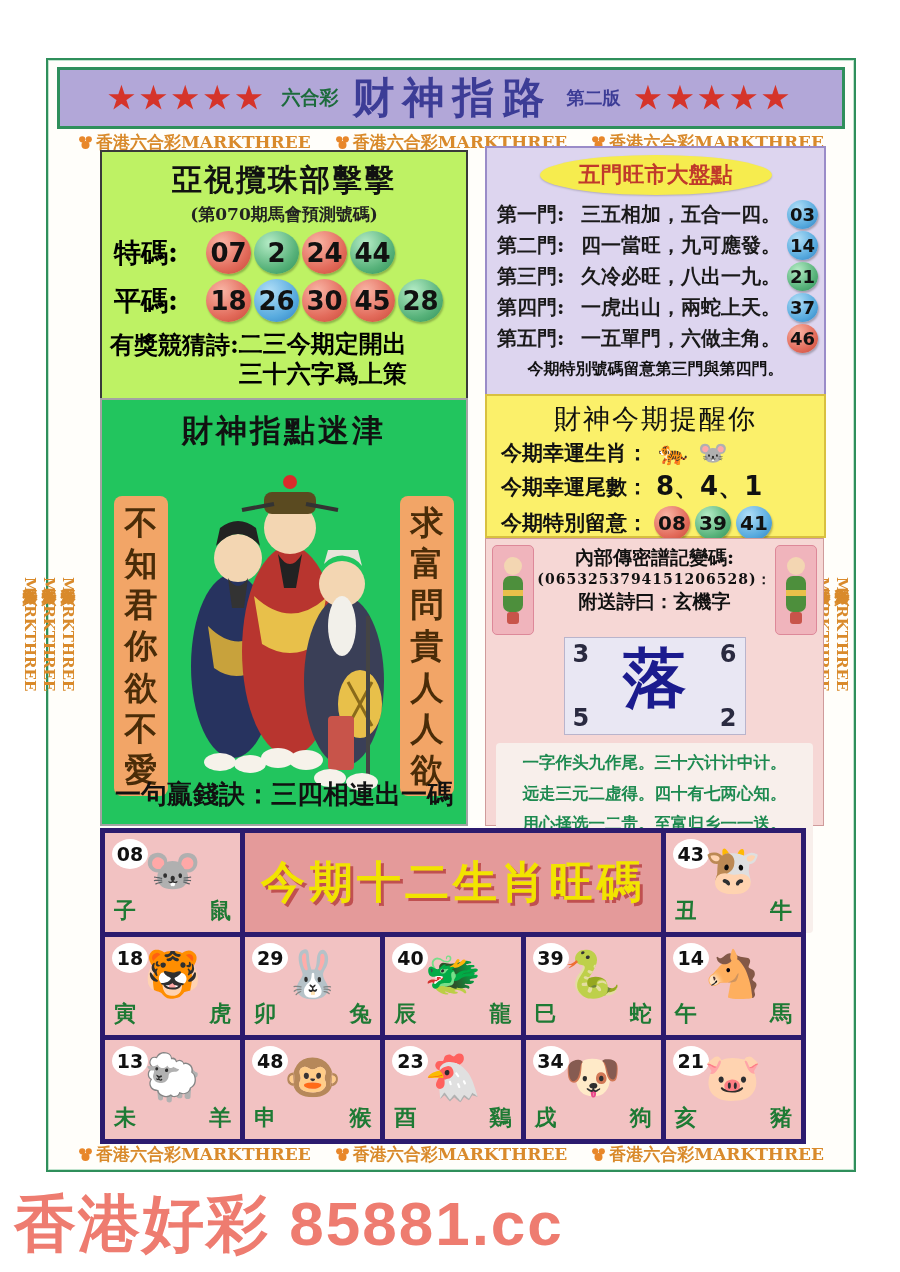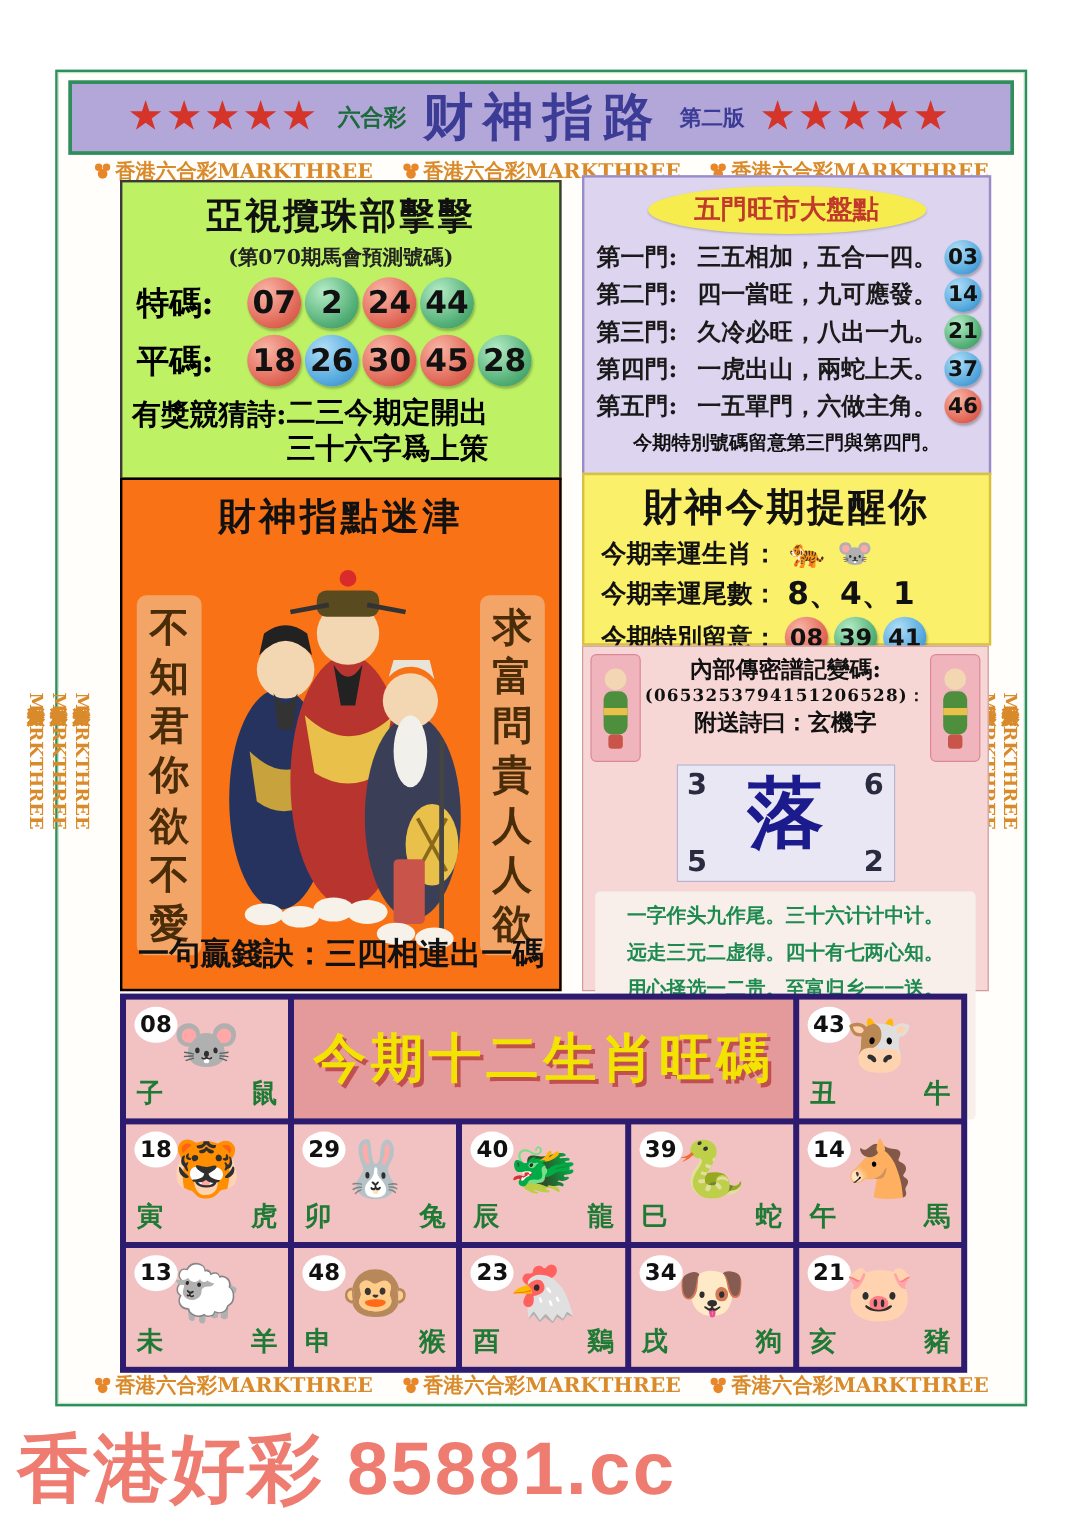--- a/index.html
+++ b/index.html
@@ -40,31 +40,31 @@
   .b1-poem-lines{font-size:24px;font-weight:bold;line-height:1.25;}
   
   .box2{position:absolute;left:437px;top:86px;width:337px;height:246px;background:#ddd5ef;border:2px solid #9a8cc8;}
   .b2-title{margin:7px auto 4px;width:232px;background:#f6ec4e;border-radius:50%;color:#c0392b;font-size:22px;font-weight:bold;text-align:center;padding:5px 0;box-shadow:0 1px 2px rgba(0,0,0,.2);}
   .b2-row{display:flex;align-items:center;padding:1px 6px 1px 10px;font-weight:bold;color:#1a1a1a;}
   .b2-door{font-size:20px;width:84px;flex:0 0 auto;}
   .b2-text{font-size:20px;flex:1;}
   .b2-row .ball{width:31px;height:29px;font-size:18px;flex:0 0 auto;}
   .b2-footer{text-align:center;font-size:16px;font-weight:bold;margin-top:5px;color:#111;}
   
-  .box3{position:absolute;left:52px;top:338px;width:364px;height:424px;background:#f97316;border:2px solid #000000;}
+  .box3{position:absolute;left:52px;top:338px;width:364px;height:424px;background:#22c55e;border:2px solid #a3a3a3;}
   .b3-title{text-align:center;font-size:31px;font-weight:bold;color:#111;margin-top:10px;letter-spacing:3px;}
   .v-strip{position:absolute;top:96px;width:54px;height:288px;background:#f2a567;border-radius:8px;display:flex;flex-direction:column;align-items:center;justify-content:space-around;padding:6px 0;}
   .v-strip span{font-size:33px;font-weight:bold;color:#4a2c08;line-height:1;}
   .v-left{left:12px;}
   .v-right{right:12px;}
   .b3-art{position:absolute;left:76px;top:66px;width:212px;height:330px;}
   .b3-bottom{position:absolute;bottom:12px;left:0;right:0;text-align:center;font-size:26px;font-weight:bold;color:#111;}
   
   .box4{position:absolute;left:437px;top:334px;width:337px;height:140px;background:#fbf06a;border:2px solid #d8c040;}
-  .b4-title{text-align:center;font-size:32px;font-weight:bold;color:#111;margin-top:5px;letter-spacing:2px;}
+  .b4-title{text-align:center;font-size:27px;font-weight:normal;color:#111;margin-top:5px;letter-spacing:2px;}
   .b4-row{display:flex;align-items:center;padding:1px 0 1px 14px;font-size:21px;font-weight:bold;color:#111;}
   .b4-value{font-size:26px;font-family:"DejaVu Sans","Liberation Sans",sans-serif;margin-left:8px;}
   .b4-zodiacs{font-size:24px;margin-left:10px;letter-spacing:10px;}
   .b4-balls{display:flex;gap:5px;margin-left:6px;}
   .b4-balls .ball{width:36px;height:34px;font-size:20px;}
   
   .box5{position:absolute;left:437px;top:478px;width:337px;height:286px;background:#f6d7d5;border:1px solid #cf9b9b;}
   .b5-top{display:flex;align-items:flex-start;padding:6px 6px 0;}
   .b5-card{width:40px;height:88px;background:#f0b4bc;border-radius:5px;border:1px solid #d89;flex:0 0 auto;display:flex;align-items:center;justify-content:center;}
   .b5-center{flex:1;text-align:center;color:#111;}

